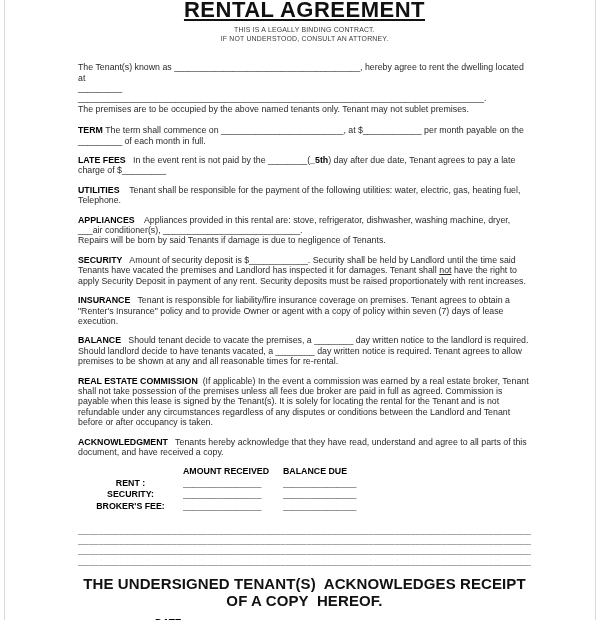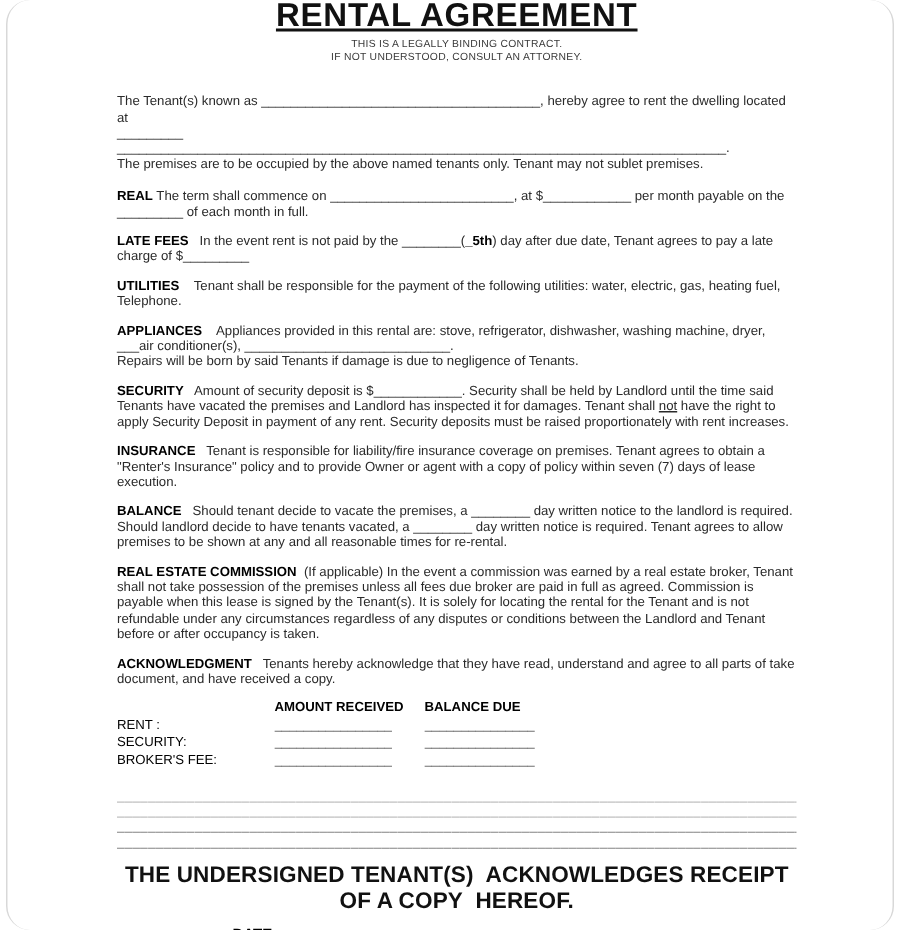--- a/index.html
+++ b/index.html
@@ -1,59 +1,59 @@
 <!DOCTYPE html>
 <html><head>
 <meta charset="utf-8">
 <style>
   html,body{margin:0;padding:0;background:#ffffff;}
   body{width:600px;height:620px;overflow:hidden;font-family:"Liberation Sans",sans-serif;}
   .page{box-sizing:border-box;width:592px;height:620px;margin:0 4px;background:#fff;
         border-left:1px solid #d8d8d8;border-right:1px solid #d8d8d8;
-        padding:0 64px 0 73px;overflow:hidden;border-radius:16px;}
+        padding:0 64px 0 73px;overflow:hidden;}
   .doc-title{margin:-3px 0 3px;text-align:center;font-size:22px;font-weight:bold;color:#111;
         letter-spacing:.5px;text-decoration:underline;text-decoration-thickness:2px;text-underline-offset:2px;}
   .doc-subtitle{text-align:center;font-size:6.9px;line-height:8.6px;color:#3a3a3a;letter-spacing:.2px;}
   .sec{margin:0 0 9px;font-size:8.8px;line-height:10.4px;color:#2a2a2a;white-space:pre-wrap;}
   .sec.first{margin-top:19px;margin-bottom:11px;}
   .b{font-weight:bold;color:#000;}
   .u{text-decoration:underline;}
   .acct{display:grid;grid-template-columns:105px 100px auto;font-size:8.8px;line-height:11.4px;
         margin:1px 0 10px;color:#2a2a2a;}
   .acct-h{font-weight:bold;color:#000;}
-  .acct-label{font-weight:normal;color:#000;}
+  .acct-label{font-weight:bold;color:#000;text-align:center;}
   .blank{color:#555;white-space:nowrap;overflow:hidden;}
   .rule-line{font-size:8.8px;line-height:10.2px;height:10.2px;color:#6f6f6f;
         white-space:nowrap;overflow:hidden;letter-spacing:.3px;}
   .sig-block{margin-top:13px;}
   .undersigned{margin-top:9px;text-align:center;font-size:15px;font-weight:bold;color:#111;
         letter-spacing:.1px;white-space:pre-wrap;}
   .date-row{margin:9px 0 0 77px;font-size:10px;color:#2a2a2a;white-space:nowrap;overflow:hidden;}
 </style>
 </head>
 <body>
 
 <div class="page">
 
   <h1 class="doc-title">RENTAL AGREEMENT</h1>
   <div class="doc-subtitle">
     <div>THIS IS A LEGALLY BINDING CONTRACT.</div>
     <div>IF NOT UNDERSTOOD, CONSULT AN ATTORNEY.</div>
   </div>
 
   <p class="sec first"><span>The Tenant(s) known as ______________________________________, hereby agree to rent the dwelling located at</span><br><span>_________ ___________________________________________________________________________________.</span><br><span>The premises are to be occupied by the above named tenants only. Tenant may not sublet premises.</span></p>
-  <p class="sec"><span class="b">REAL</span><span> The term shall commence on _________________________, at $____________ per month payable on the _________ of each month in full.</span></p>
+  <p class="sec"><span class="b">TERM</span><span> The term shall commence on _________________________, at $____________ per month payable on the _________ of each month in full.</span></p>
   <p class="sec"><span class="b">LATE FEES</span><span>   In the event rent is not paid by the ________(</span><span class="b">_5th</span><span>) day after due date, Tenant agrees to pay a late charge of $_________</span></p>
   <p class="sec"><span class="b">UTILITIES</span><span>    Tenant shall be responsible for the payment of the following utilities: water, electric, gas, heating fuel, Telephone.</span></p>
   <p class="sec"><span class="b">APPLIANCES</span><span>    Appliances provided in this rental are: stove, refrigerator, dishwasher, washing machine, dryer, ___air conditioner(s), ____________________________.</span><br><span>Repairs will be born by said Tenants if damage is due to negligence of Tenants.</span></p>
   <p class="sec"><span class="b">SECURITY</span><span>   Amount of security deposit is $____________. Security shall be held by Landlord until the time said Tenants have vacated the premises and Landlord has inspected it for damages. Tenant shall </span><span class="u">not</span><span> have the right to apply Security Deposit in payment of any rent. Security deposits must be raised proportionately with rent increases.</span></p>
   <p class="sec"><span class="b">INSURANCE</span><span>   Tenant is responsible for liability/fire insurance coverage on premises. Tenant agrees to obtain a "Renter's Insurance" policy and to provide Owner or agent with a copy of policy within seven (7) days of lease execution.</span></p>
   <p class="sec"><span class="b">BALANCE</span><span>   Should tenant decide to vacate the premises, a ________ day written notice to the landlord is required. Should landlord decide to have tenants vacated, a ________ day written notice is required. Tenant agrees to allow premises to be shown at any and all reasonable times for re-rental.</span></p>
   <p class="sec"><span class="b">REAL ESTATE COMMISSION</span><span>  (If applicable) In the event a commission was earned by a real estate broker, Tenant shall not take possession of the premises unless all fees due broker are paid in full as agreed. Commission is payable when this lease is signed by the Tenant(s). It is solely for locating the rental for the Tenant and is not refundable under any circumstances regardless of any disputes or conditions between the Landlord and Tenant before or after occupancy is taken.</span></p>
-  <p class="sec"><span class="b">ACKNOWLEDGMENT</span><span>   Tenants hereby acknowledge that they have read, understand and agree to all parts of take document, and have received a copy.</span></p>
+  <p class="sec"><span class="b">ACKNOWLEDGMENT</span><span>   Tenants hereby acknowledge that they have read, understand and agree to all parts of this document, and have received a copy.</span></p>
 
   <div class="acct">
     <span></span>
     <span class="acct-h">AMOUNT RECEIVED</span>
     <span class="acct-h">BALANCE DUE</span>
 
     <span class="acct-label">RENT :</span>
     <span class="blank">________________</span>
     <span class="blank">_______________</span>
 

